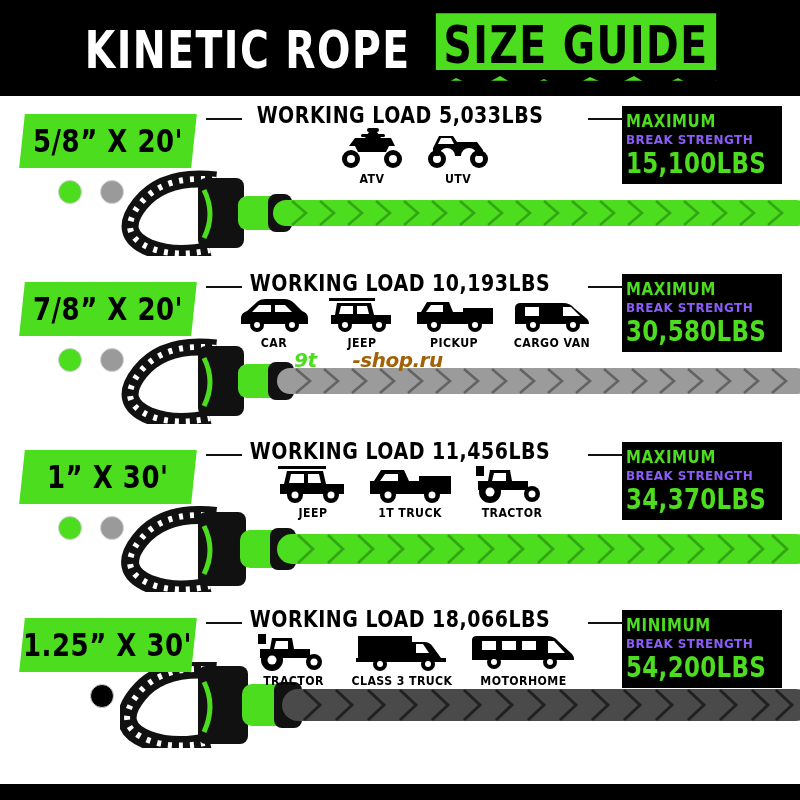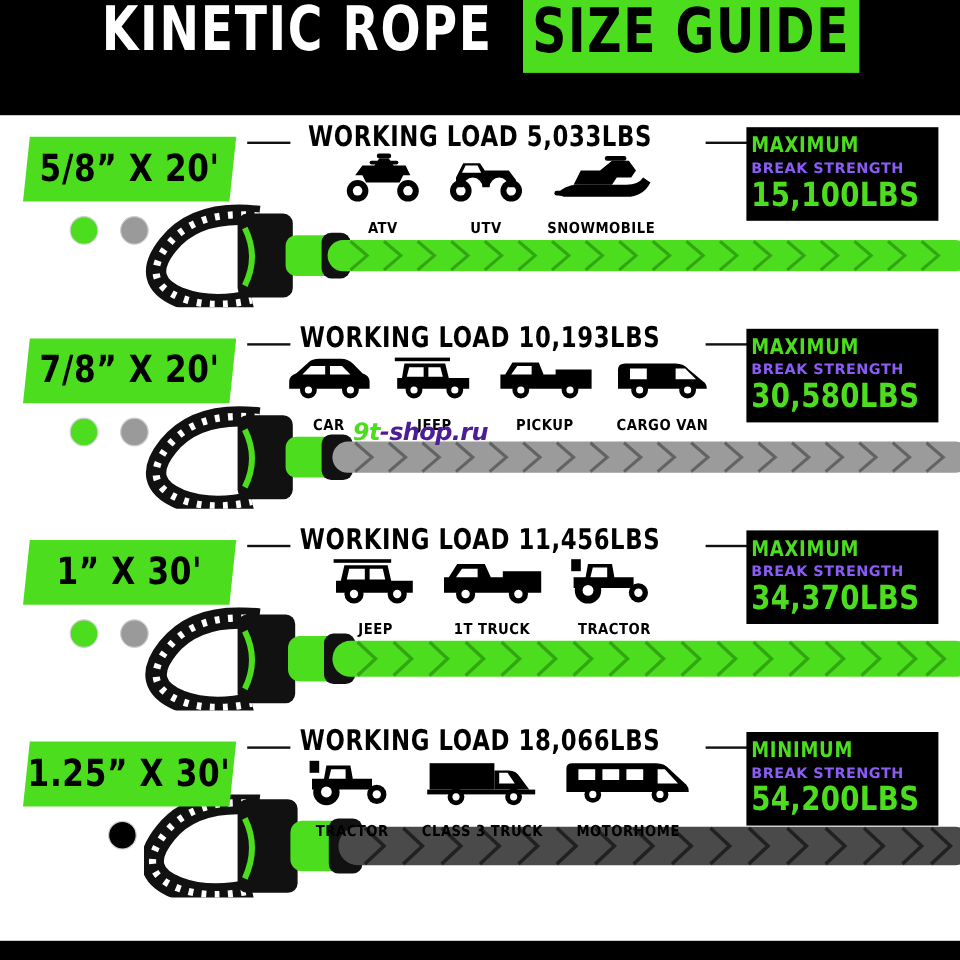--- a/index.html
+++ b/index.html
@@ -18,21 +18,21 @@
   
   .header {
     position: relative;
     width: 800px;
     height: 96px;
     background: #000000;
     overflow: hidden;
   }
   .header-inner {
     display: flex;
-    align-items: flex-start;
+    align-items: flex-end;
     justify-content: center;
     height: 74px;
     gap: 12px;
   }
   .title-white, .title-green {
     font-family: "DejaVu Sans", sans-serif;
     font-weight: bold;
     font-size: 41px;
     letter-spacing: 1.5px;
     transform: scaleY(1.25) scaleX(0.96);
@@ -138,21 +138,21 @@
     display: flex;
     align-items: flex-end;
     justify-content: center;
     gap: 16px;
     z-index: 6;
   }
   .veh {
     display: flex;
     flex-direction: column;
     align-items: center;
-    gap: 14px;
+    gap: 2px;
   }
   .veh svg { display: block; }
   .veh-label {
     font-family: "DejaVu Sans", sans-serif;
     font-weight: bold;
     font-size: 11px;
     color: #000;
     letter-spacing: 0.4px;
     transform: scaleY(1.15);
     white-space: nowrap;
@@ -214,21 +214,21 @@
     left: 294px;
     top: 84px;
     z-index: 9;
     font-family: "DejaVu Sans", sans-serif;
     font-weight: bold;
     font-style: italic;
     font-size: 20px;
     letter-spacing: -0.5px;
   }
   .wm-g { color: #4bdd1e; margin-top: 16px; }
-  .wm-w { color: #4c1d95; }
+  .wm-w { color: #a16207; margin-left: 36px; }
 
   
   .footer {
     position: absolute;
     left: 0;
     bottom: 0;
     width: 800px;
     height: 16px;
     background: #000;
   }
@@ -281,31 +281,20 @@
           <g fill="#000">
             <circle cx="14" cy="33" r="9"></circle>
               <circle cx="56" cy="33" r="9"></circle>
             <circle cx="14" cy="33" r="4" fill="#fff"></circle>
               <circle cx="56" cy="33" r="4" fill="#fff"></circle>
             <path d="M10 30 v-8 l6-12 h14 l4 6 h20 l6 8 v6 h-6 a8 8 0 0 0 -16 0 h-6 a8 8 0 0 0 -16 0 z"></path>
             <path d="M18 12 h10 l3 6 h-16 z" fill="#fff"></path>
           </g>
         </svg>
         <span class="veh-label">UTV</span>
-      </div>
-      <div class="veh">
-        <svg width="86" height="44" viewBox="0 0 86 44">
-          <g fill="#000">
-            <path d="M6 36 q6 -8 18 -8 h40 q10 0 14 -6 l6 4 q-6 12 -20 12 h-52 z"></path>
-            <path d="M20 28 l6 -12 h16 l10 -8 h14 l6 8 l-4 6 h-12 l-4 6 z"></path>
-            <rect x="46" y="4" width="18" height="4" rx="2"></rect>
-            <rect x="4" y="33" width="28" height="4" rx="2"></rect>
-          </g>
-        </svg>
-        <span class="veh-label">SNOWMOBILE</span>
       </div>
     </div>
 
     <div class="break-box">
       <span class="break-kind">MAXIMUM</span>
       <span class="break-sub">BREAK STRENGTH</span>
       <span class="break-val">15,100LBS</span>
     </div>
 
     <div class="rope-wrap">

